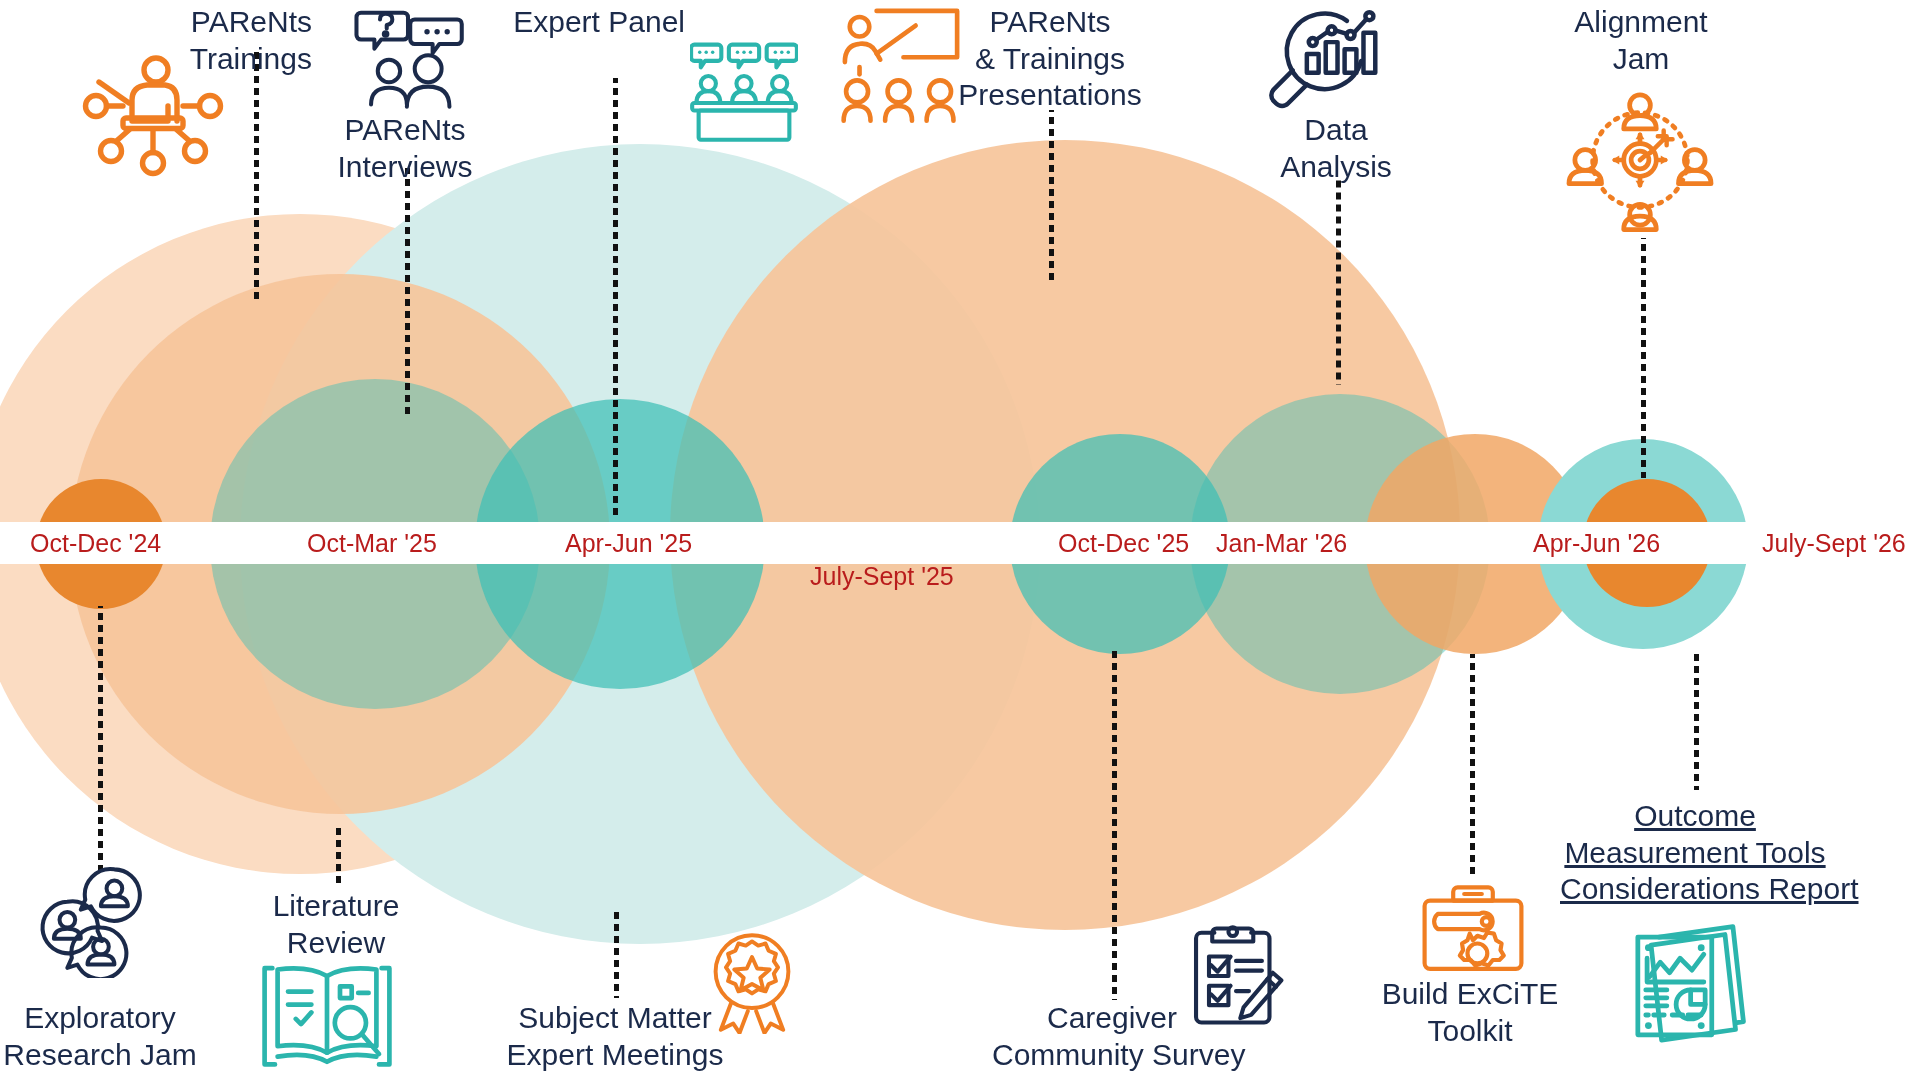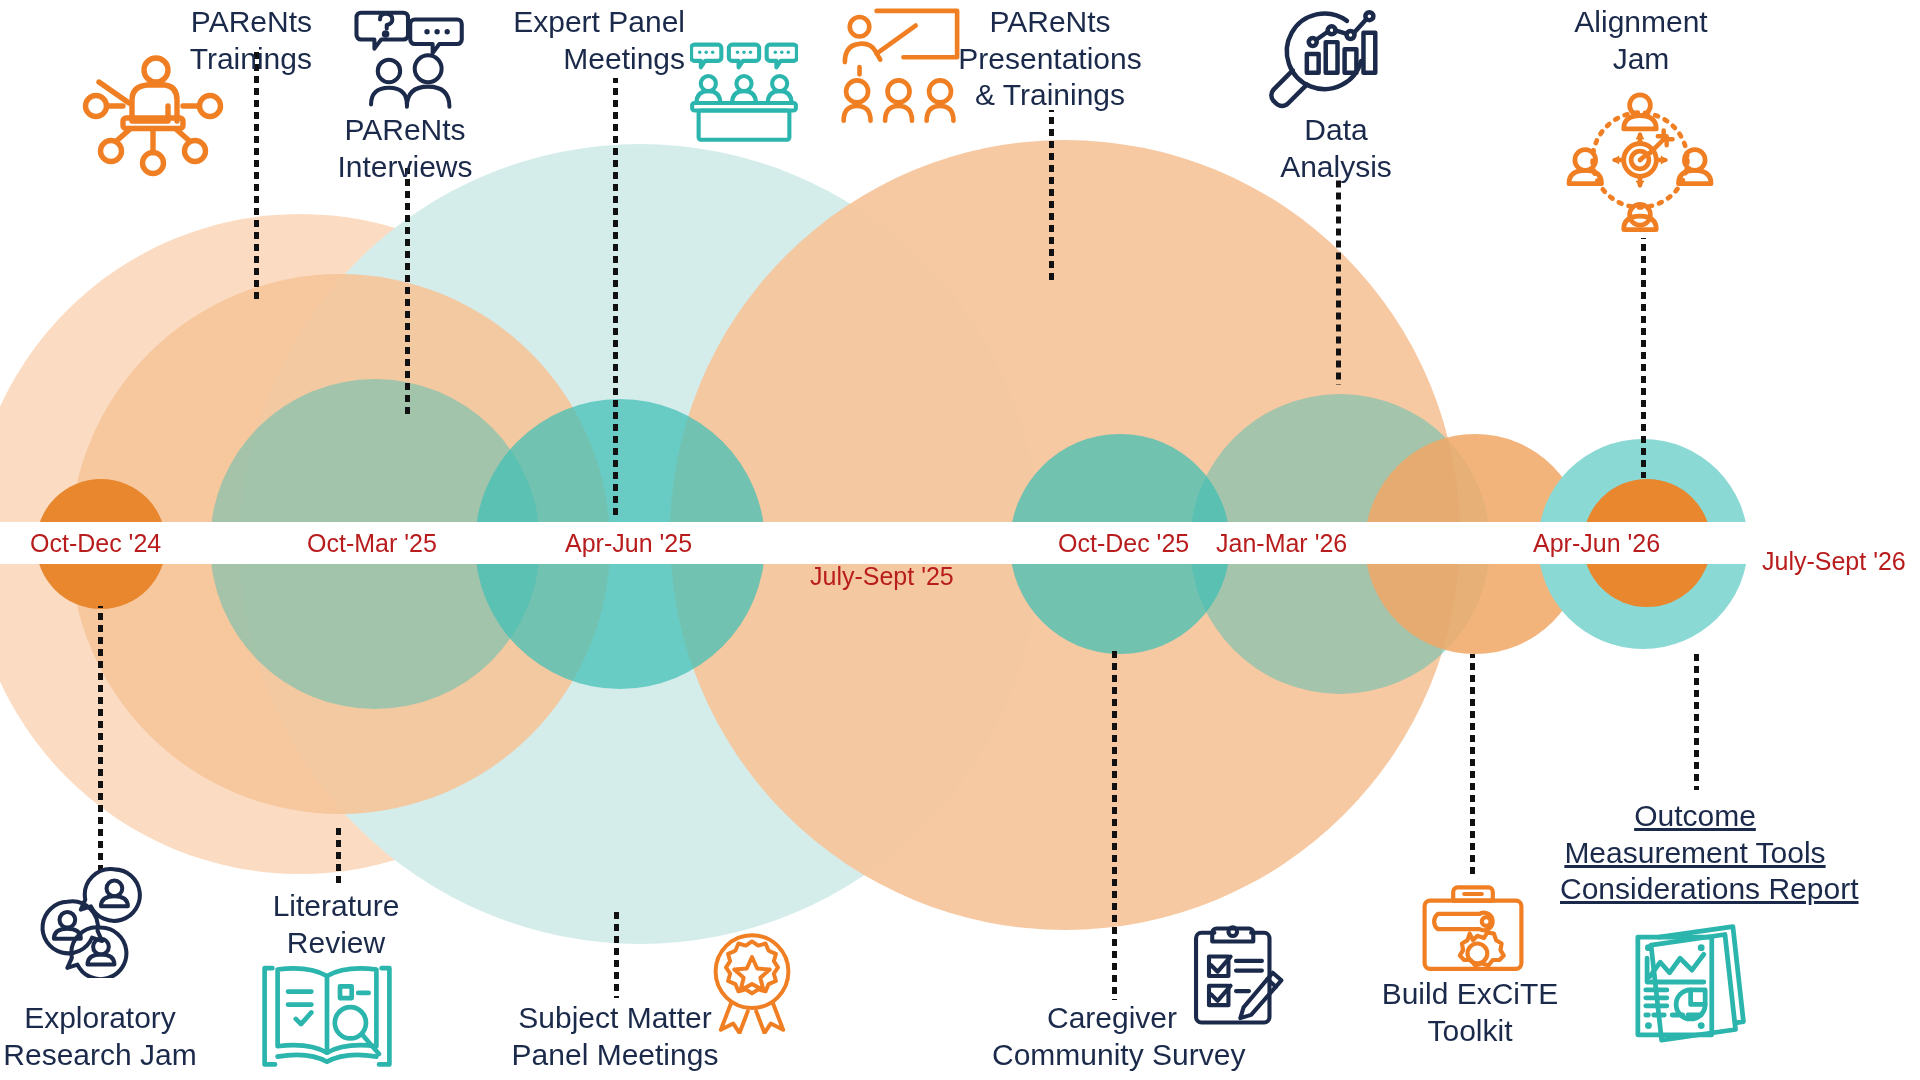--- a/index.html
+++ b/index.html
@@ -79,21 +79,21 @@
 
   <div id="timeline-bar"></div>
 
   <div class="tl-label" style="left:30px;">Oct-Dec '24</div>
   <div class="tl-label" style="left:307px;">Oct-Mar '25</div>
   <div class="tl-label" style="left:565px;">Apr-Jun '25</div>
   <div class="tl-label" style="left:810px;margin-top:33px;">July-Sept '25</div>
   <div class="tl-label" style="left:1058px;">Oct-Dec '25</div>
   <div class="tl-label" style="left:1216px;">Jan-Mar '26</div>
   <div class="tl-label" style="left:1533px;">Apr-Jun '26</div>
-  <div class="tl-label" style="left:1762px;margin-top:18px;">July-Sept '26</div>
+  <div class="tl-label" style="left:1762px;">July-Sept '26</div>
 
   <div class="connector" style="left:254px;top:52px;height:252px;"></div>
   <div class="connector" style="left:405px;top:168px;height:250px;"></div>
   <div class="connector" style="left:613px;top:78px;height:440px;"></div>
   <div class="connector" style="left:1049px;top:110px;height:170px;"></div>
   <div class="connector" style="left:1336px;top:180px;height:205px;"></div>
   <div class="connector" style="left:1641px;top:238px;height:240px;"></div>
 
   <div class="connector" style="left:98px;top:606px;height:266px;"></div>
   <div class="connector" style="left:336px;top:828px;height:60px;"></div>
@@ -107,27 +107,26 @@
     <div>Trainings</div>
   </div>
 
   <div class="callout c" style="left:270px;top:112px;width:270px;">
     <div>PAReNts</div>
     <div>Interviews</div>
   </div>
 
   <div class="callout r" style="left:380px;top:4px;width:305px;">
     <div>Expert Panel</div>
-    <div>Meetings</div>
   </div>
 
   <div class="callout c" style="left:930px;top:4px;width:240px;">
     <div>PAReNts</div>
+    <div>&amp; Trainings</div>
     <div>Presentations</div>
-    <div>&amp; Trainings</div>
   </div>
 
   <div class="callout c" style="left:1236px;top:112px;width:200px;">
     <div>Data</div>
     <div>Analysis</div>
   </div>
 
   <div class="callout c" style="left:1521px;top:4px;width:240px;">
     <div>Alignment</div>
     <div>Jam</div>
@@ -138,21 +137,21 @@
     <div>Research Jam</div>
   </div>
 
   <div class="callout c" style="left:226px;top:888px;width:220px;">
     <div>Literature</div>
     <div>Review</div>
   </div>
 
   <div class="callout c" style="left:495px;top:1000px;width:240px;">
     <div>Subject Matter</div>
-    <div>Panel Meetings</div>
+    <div>Expert Meetings</div>
   </div>
 
   <div class="callout c" style="left:992px;top:1000px;width:240px;">
     <div>Caregiver</div>
     <div>Community Survey</div>
   </div>
 
   <div class="callout c" style="left:1360px;top:976px;width:220px;">
     <div>Build ExCiTE</div>
     <div>Toolkit</div>

